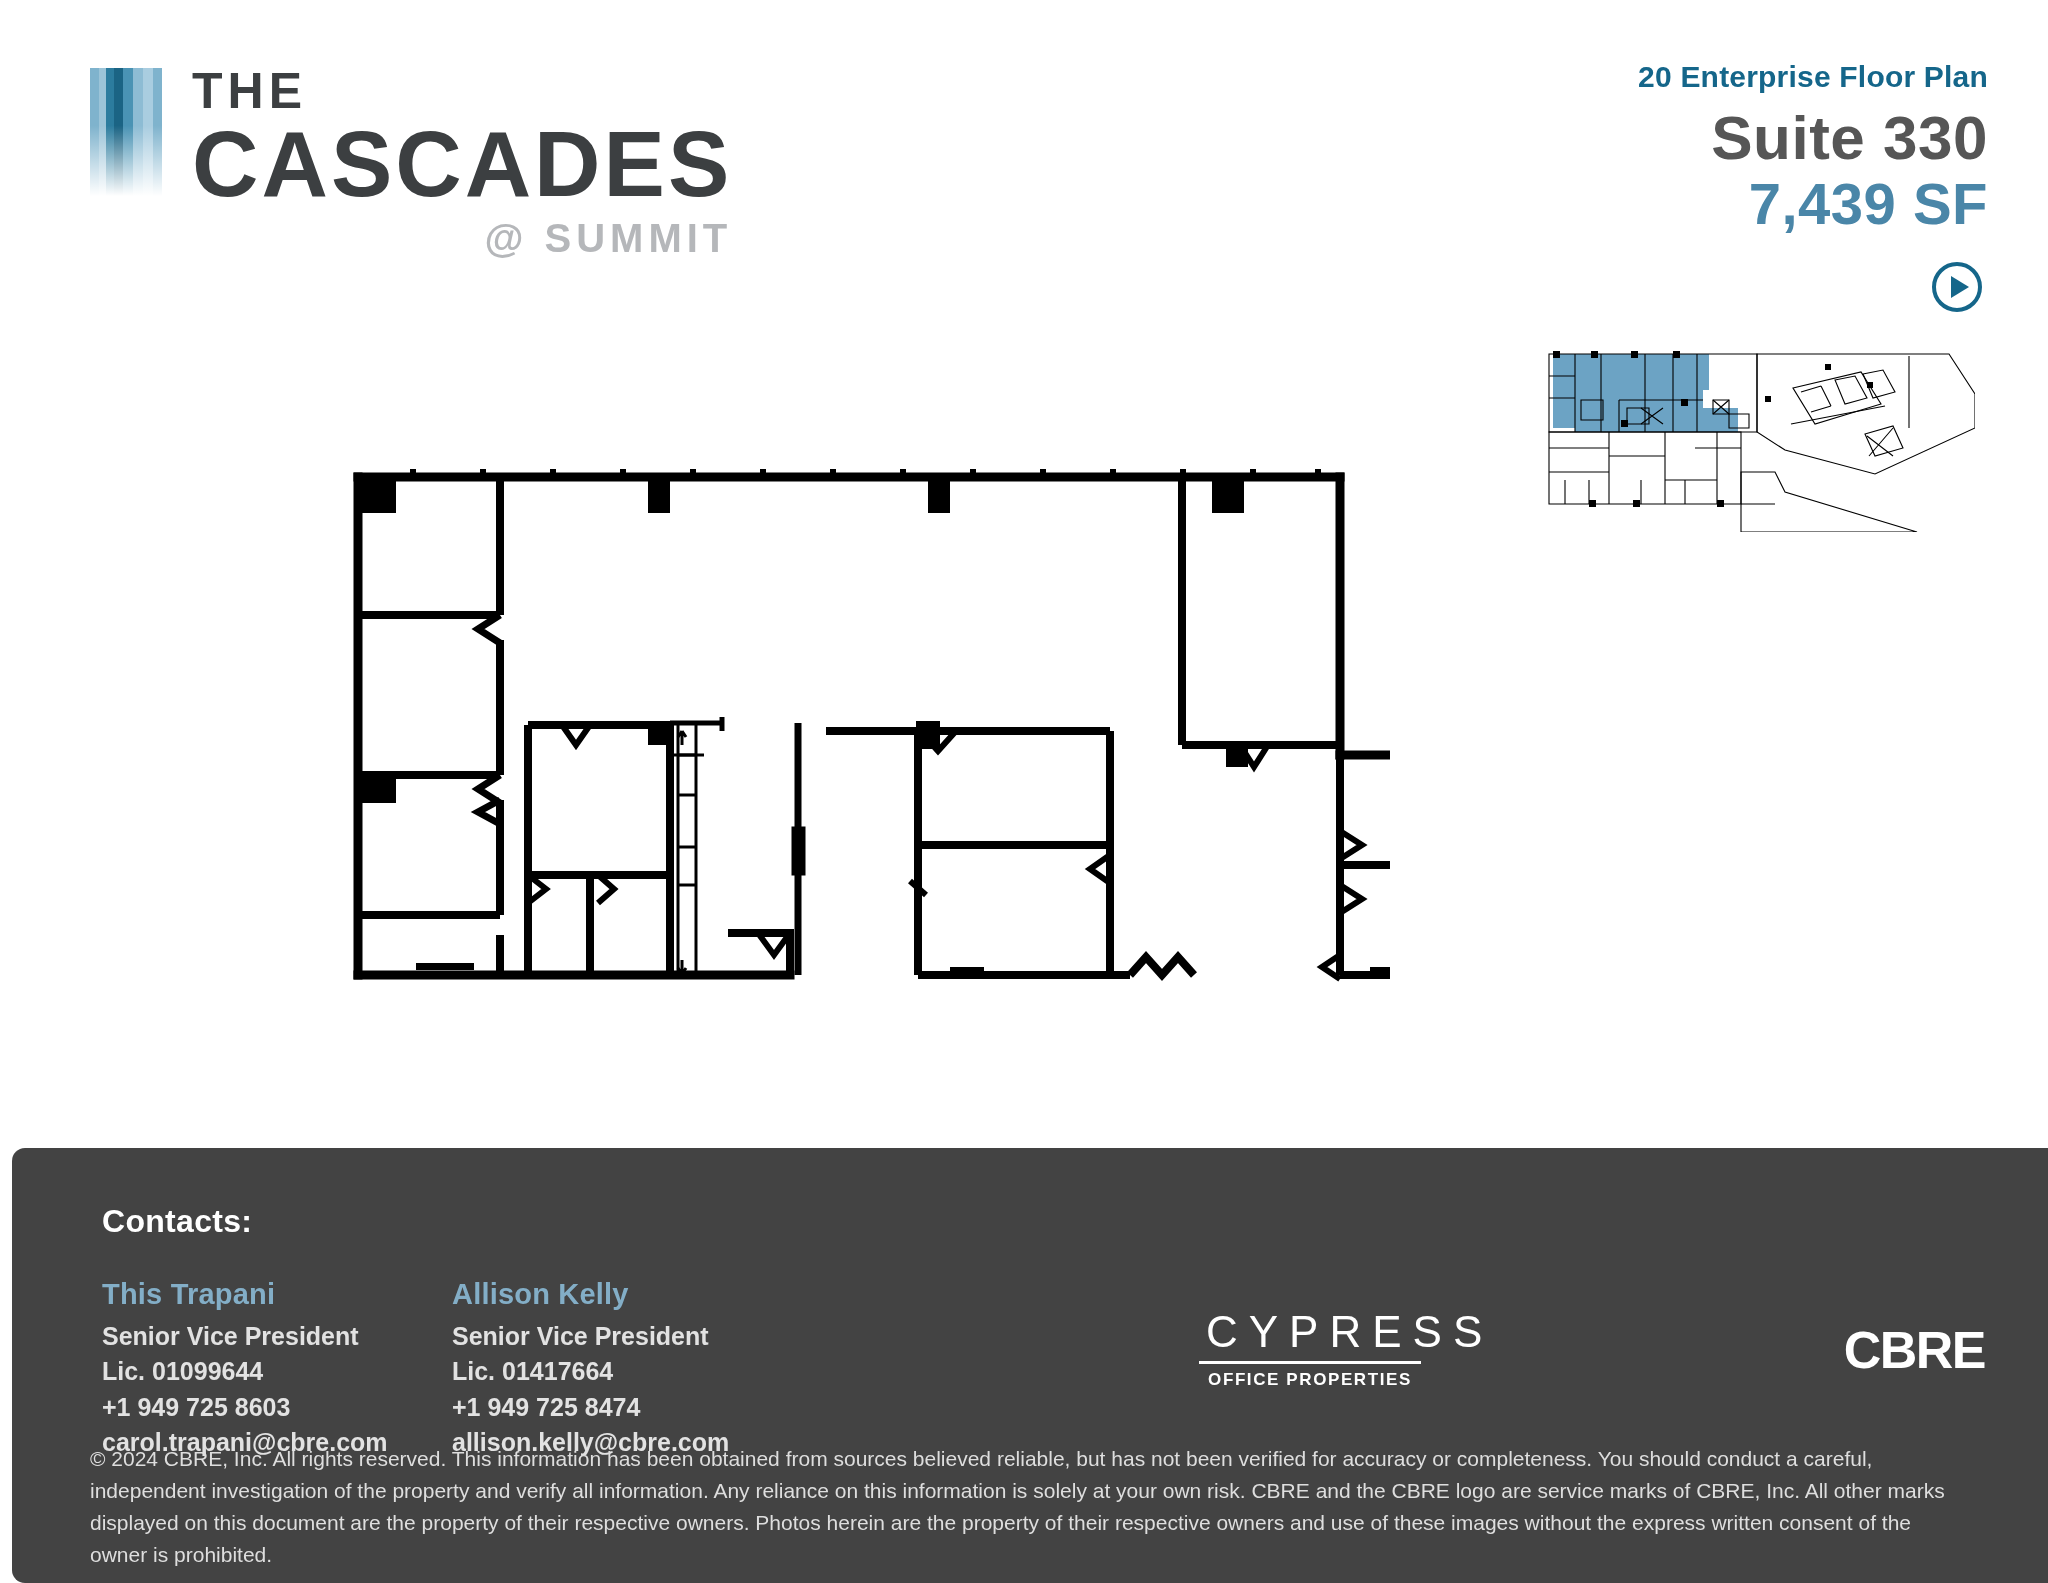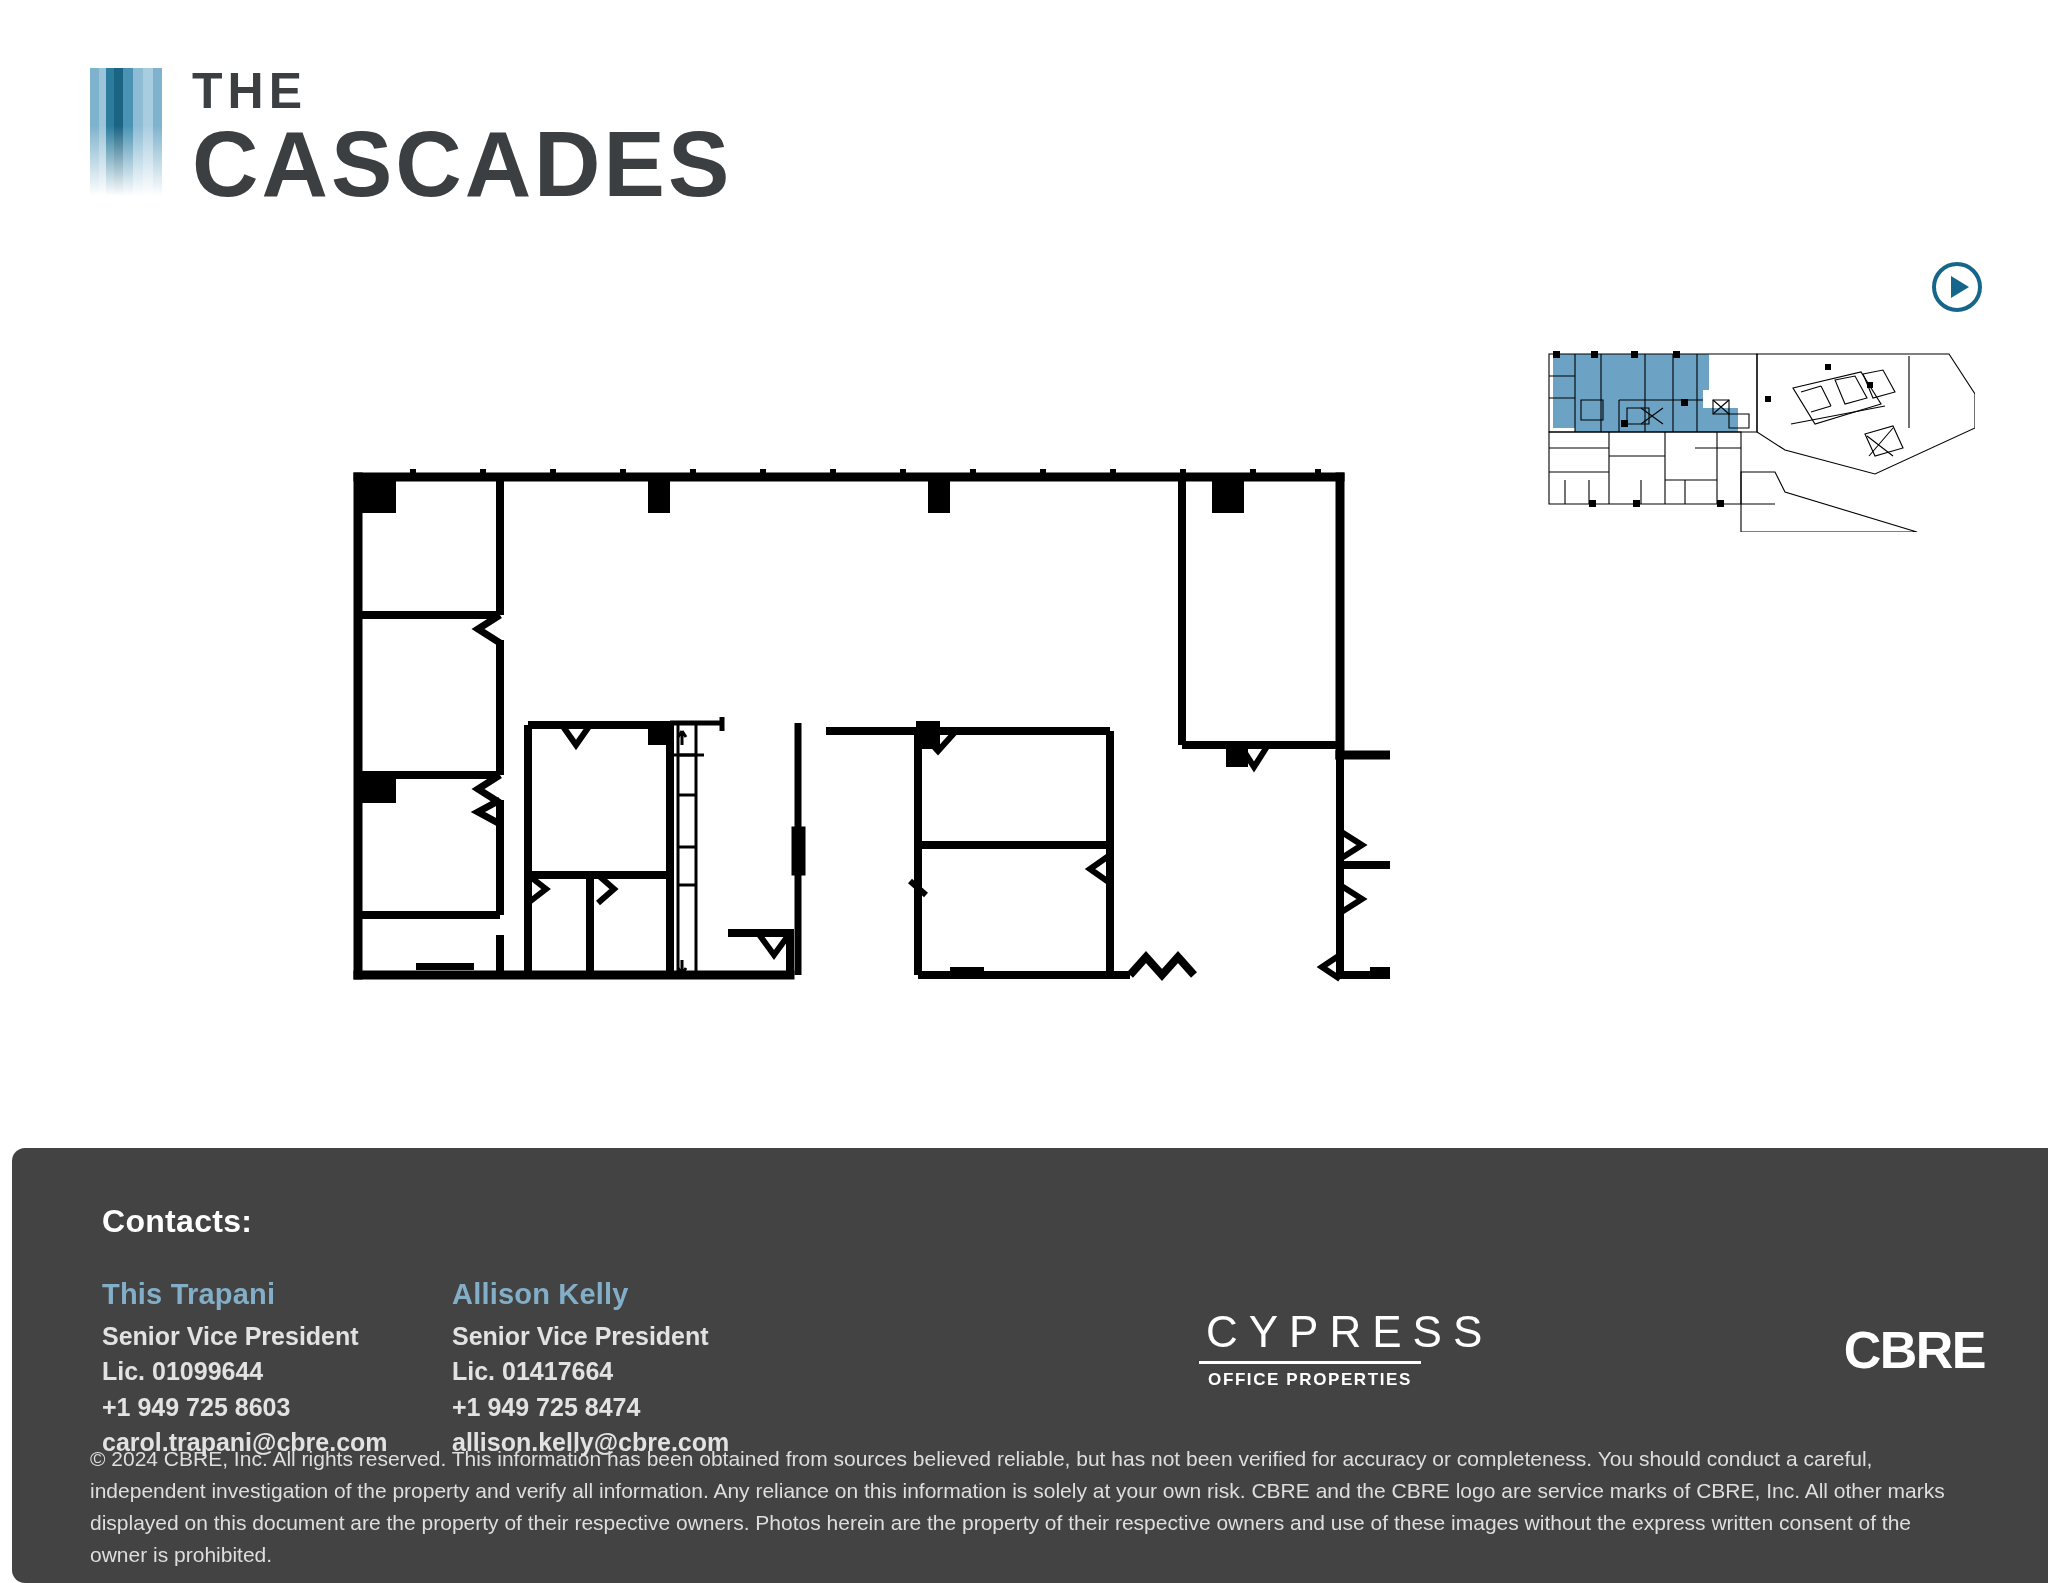--- a/index.html
+++ b/index.html
@@ -132,23 +132,29 @@
 
 <div class="page">
 
   <div class="header">
 
     <div class="brand">
       <div class="brand-mark"></div>
       <div class="brand-text">
         <div class="brand-the">THE</div>
         <div class="brand-cascades">CASCADES</div>
+        <div class="brand-summit">@ SUMMIT</div>
       </div>
     </div>
 
+    <div class="header-right">
+      <div class="hdr-floorplan">20 Enterprise Floor Plan</div>
+      <div class="hdr-suite">Suite 330</div>
+      <div class="hdr-sf">7,439 SF</div>
+    </div>
 
     <div class="play-btn">
       <div class="play-tri"></div>
     </div>
   </div>
 
   <div class="keyplan">
     <svg viewBox="0 0 430 200" width="430" height="200">
       <g fill="none" stroke="#000" stroke-width="1.1">
 

